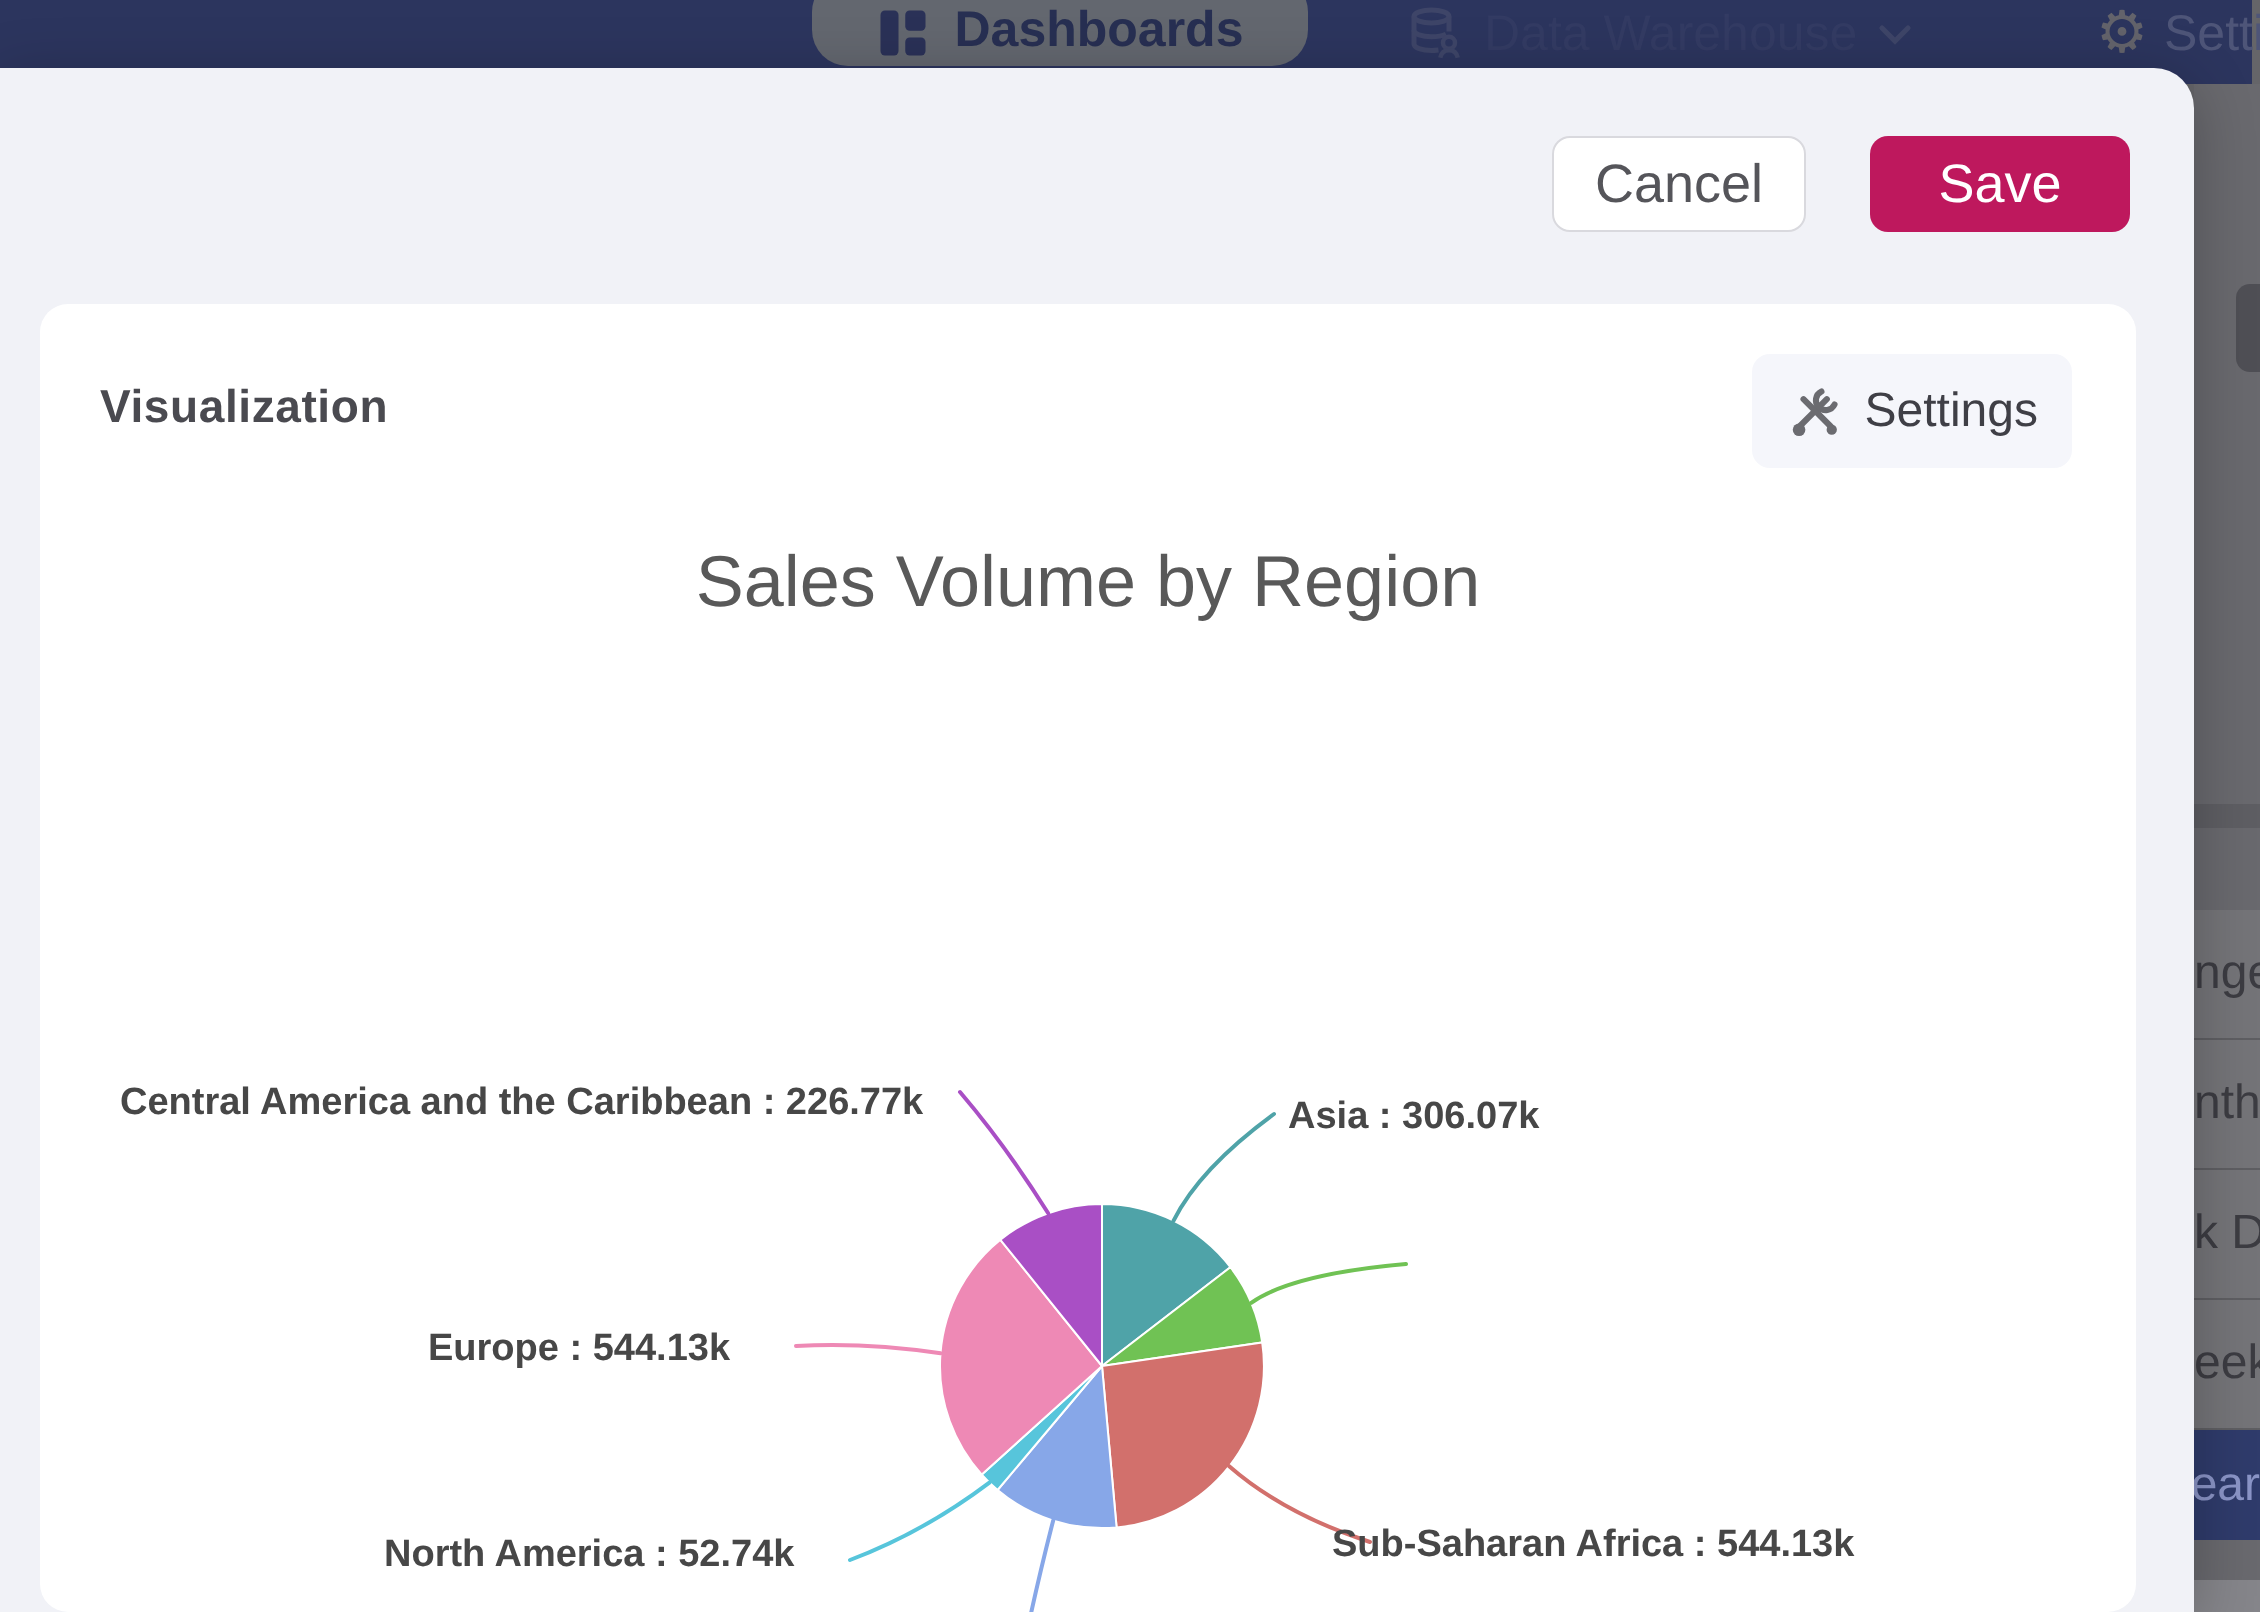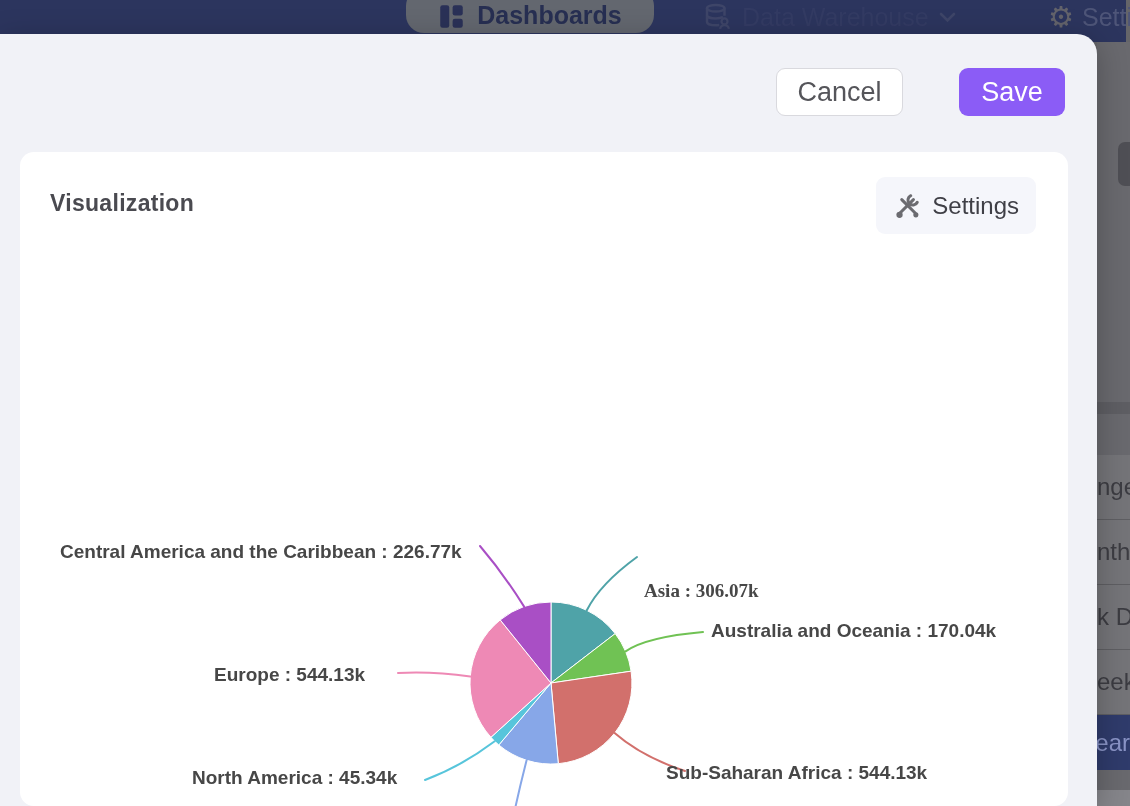--- a/index.html
+++ b/index.html
@@ -63,21 +63,21 @@
   .btn {
     position:absolute; top:34px; height:48px; border-radius:9px;
     font-size:27px; display:flex; align-items:center; justify-content:center;
     cursor:pointer; font-family:"Liberation Sans", sans-serif;
   }
   .btn-cancel {
     right:194px; width:127px; background:#FFFFFF;
     border:1px solid #D9D9DE; color:#55555A;
   }
   .btn-save {
-    right:32px; width:106px; background:#8b5cf6; border:none; color:#FFFFFF;
+    right:32px; width:130px; background:#be185d; border:none; color:#FFFFFF;
   }
 
   
   .card {
     position:absolute; left:20px; top:118px; width:1048px; height:654px;
     background:#FFFFFF; border-radius:14px;
   }
   .viz-title {
     position:absolute; left:30px; top:38px;
     font-size:23px; font-weight:700; color:#4A4A50; letter-spacing:.3px;
@@ -94,21 +94,21 @@
     text-align:center; font-size:36px; font-weight:400; color:#595959;
   }
 
   
   .chart-layer { position:absolute; left:0; top:0; width:1130px; height:806px; z-index:3; pointer-events:none; }
   .chart-layer svg { position:absolute; left:0; top:0; }
   .pie-label {
     position:absolute; font-size:19px; font-weight:700; color:#474747;
     white-space:nowrap;
   }
-  #lbl-asia            { left:644px; top:580px;font-family:Liberation Serif, serif; }
+  #lbl-asia            { left:644px; top:548px; }
   #lbl-australia       { left:711px; top:620px; }
   #lbl-subsaharan      { left:666px; top:762px; }
   #lbl-northamerica    { left:192px; top:767px; }
   #lbl-europe          { left:214px; top:664px; }
   #lbl-centralamerica  { left:60px;  top:541px; width:417px; overflow:hidden; }
 </style>
 </head>
 <body>
 
 <div class="app-header">
@@ -180,20 +180,21 @@
           <path d="M7.5 6.5 L19 18"></path>
           <path d="M17.5 6.5 L6 18"></path>
           <path d="M15.2 3.2 a4.2 4.2 0 1 0 5.6 5.6"></path>
         </g>
         <circle cx="5.6" cy="19.6" r="2.7" fill="#6B6B70"></circle>
         <circle cx="19.6" cy="19.6" r="2.2" fill="#6B6B70"></circle>
       </svg>
       <span>Settings</span>
     </button>
 
+    <div class="chart-title">Sales Volume by Region</div>
   </div>
 </div>
 
 <div class="chart-layer">
   <svg id="pie-svg" width="1130" height="806" viewBox="0 0 1130 806">
       <path d="M551,683 L551.0,602.0 A81,81 0 0 1 615.2,633.6 Z" fill="#4FA3A8" stroke="#ffffff" stroke-width="1"></path>
       <path d="M586.8,610.3 Q600,584 637,557" fill="none" stroke="#4FA3A8" stroke-width="2" stroke-linecap="round"></path>
       <path d="M551,683 L615.2,633.6 A81,81 0 0 1 631.1,671.2 Z" fill="#70C254" stroke="#ffffff" stroke-width="1"></path>
       <path d="M625.6,651.4 Q646,637 703,632" fill="none" stroke="#70C254" stroke-width="2" stroke-linecap="round"></path>
       <path d="M551,683 L631.1,671.2 A81,81 0 0 1 558.3,763.7 Z" fill="#D2706C" stroke="#ffffff" stroke-width="1"></path>
@@ -202,18 +203,17 @@
       <path d="M526.6,760.2 Q520,786 515,809" fill="none" stroke="#87A7E8" stroke-width="2" stroke-linecap="round"></path>
       <path d="M551,683 L498.8,745.0 A81,81 0 0 1 490.9,737.3 Z" fill="#57C5DB" stroke="#ffffff" stroke-width="1"></path>
       <path d="M494.7,741.3 Q462,766 425,780" fill="none" stroke="#57C5DB" stroke-width="2" stroke-linecap="round"></path>
       <path d="M551,683 L490.9,737.3 A81,81 0 0 1 500.2,619.9 Z" fill="#EE89B5" stroke="#ffffff" stroke-width="1"></path>
       <path d="M470.3,676.6 Q432,671 398,673" fill="none" stroke="#EE89B5" stroke-width="2" stroke-linecap="round"></path>
       <path d="M551,683 L500.2,619.9 A81,81 0 0 1 551.0,602.0 Z" fill="#A94FC5" stroke="#ffffff" stroke-width="1"></path>
       <path d="M524.1,606.6 Q503,573 480,546" fill="none" stroke="#A94FC5" stroke-width="2" stroke-linecap="round"></path>
     </svg>
 
   <div class="pie-label" id="lbl-asia">Asia : 306.07k</div>
-  <div class="pie-label" id="lbl-australia">Australia and Oceania : 170.04k</div>
   <div class="pie-label" id="lbl-subsaharan">Sub-Saharan Africa : 544.13k</div>
-  <div class="pie-label" id="lbl-northamerica">North America : 45.34k</div>
+  <div class="pie-label" id="lbl-northamerica">North America : 52.74k</div>
   <div class="pie-label" id="lbl-europe">Europe : 544.13k</div>
   <div class="pie-label" id="lbl-centralamerica">Central America and the Caribbean : 226.77k</div>
 </div>
 
 </body></html>

